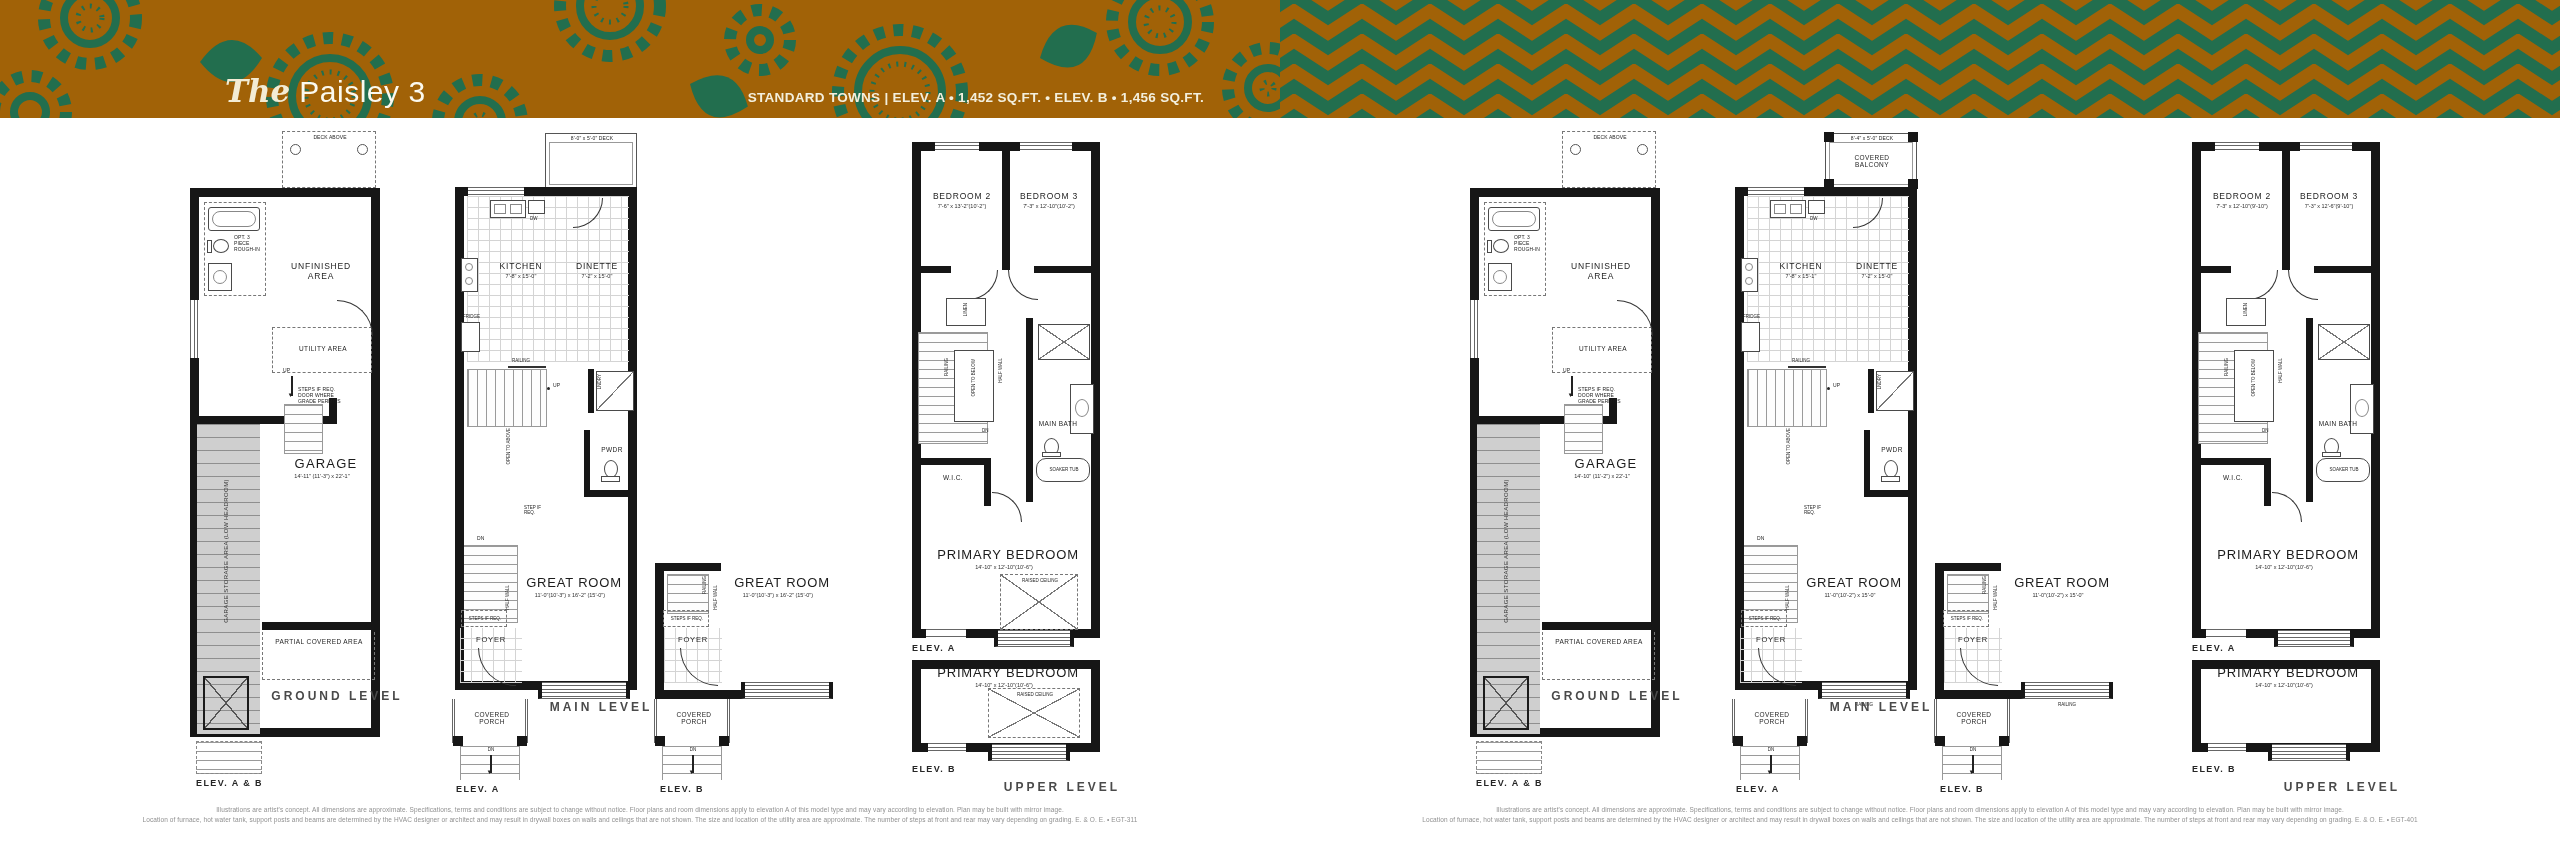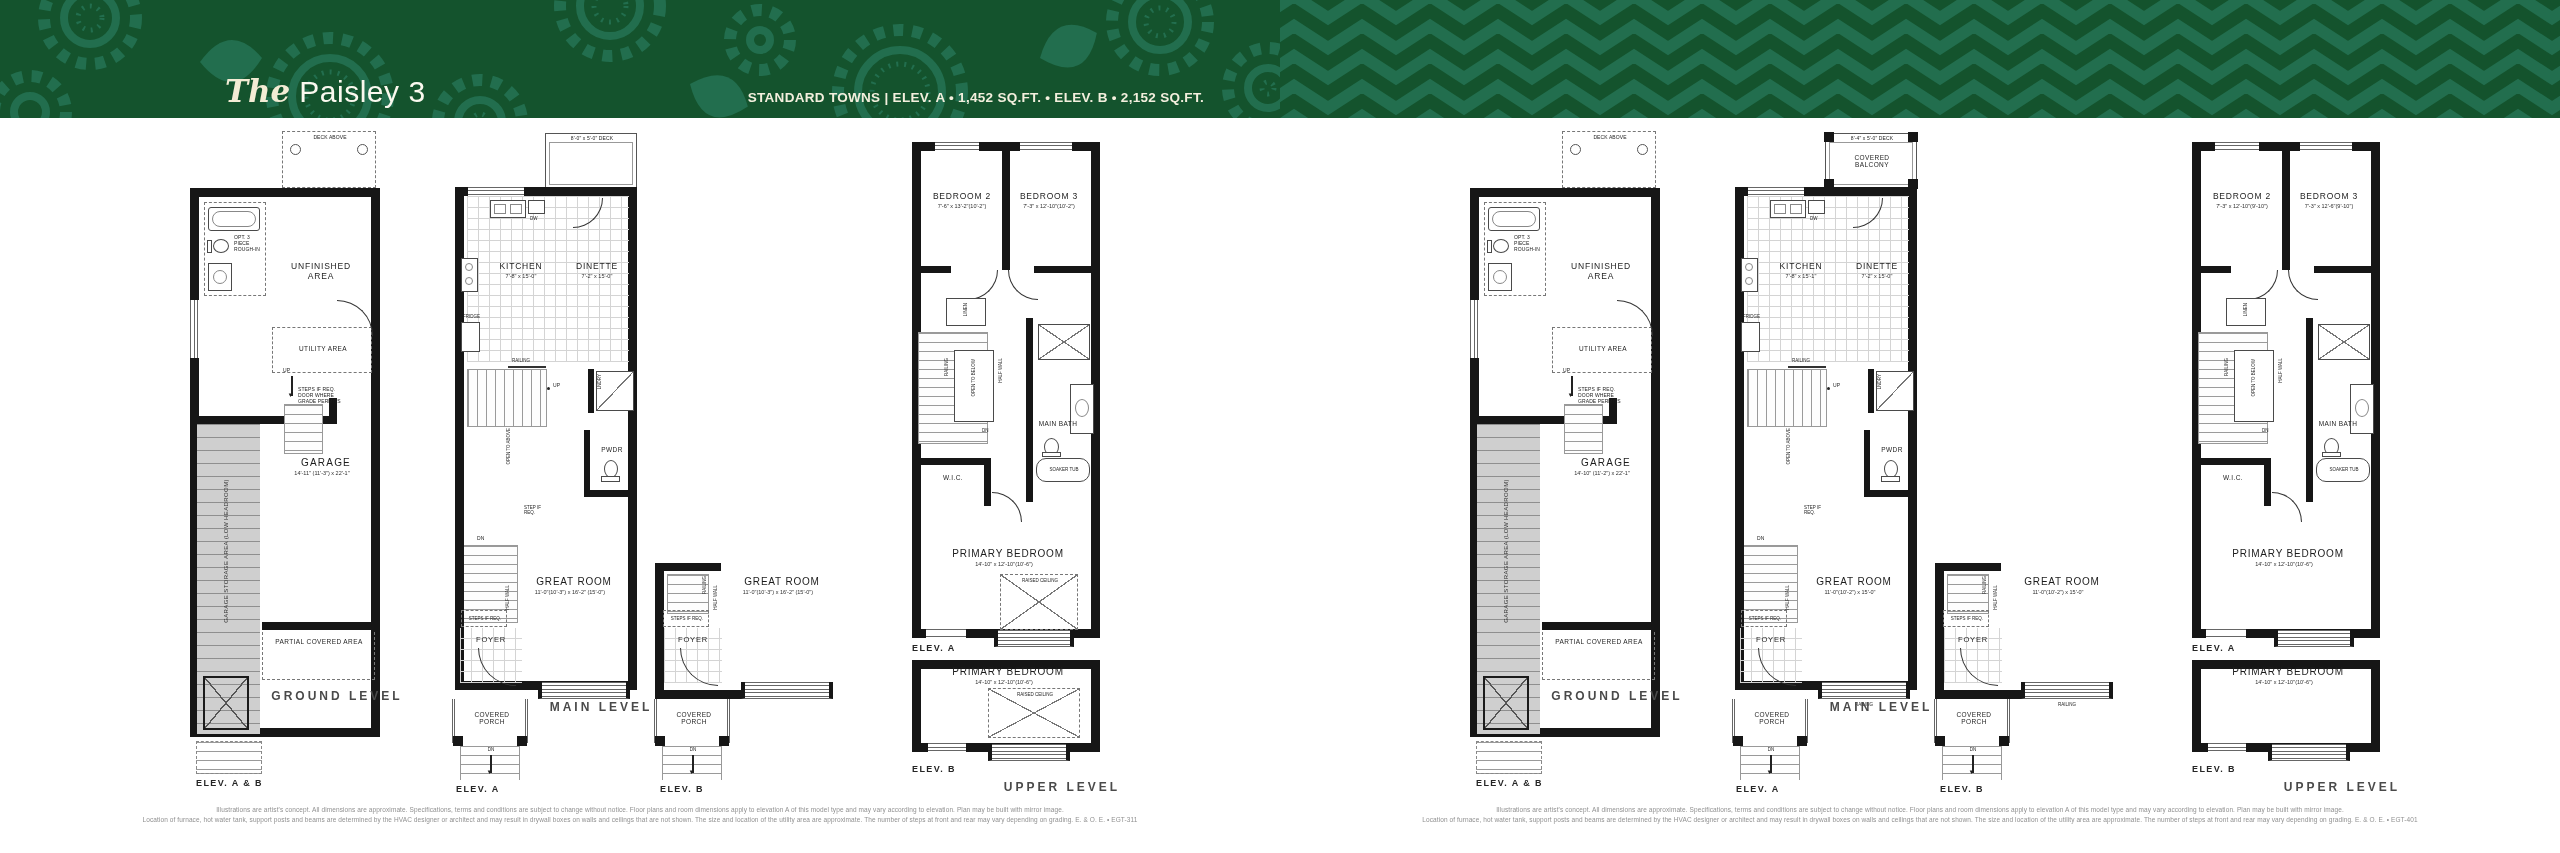--- a/index.html
+++ b/index.html
@@ -1,19 +1,19 @@
 <!DOCTYPE html>
 <html><head>
 <meta charset="utf-8">
 <style>
   html,body{margin:0;padding:0;background:#fff;font-family:"Liberation Sans",sans-serif;}
   #page{position:relative;width:2560px;height:853px;background:#fff;overflow:hidden;}
   
   .header{position:absolute;top:0;left:0;width:2560px;height:118px;display:flex;}
-  .hhalf{position:relative;width:1280px;height:118px;overflow:hidden;background:#14532d;}
+  .hhalf{position:relative;width:1280px;height:118px;overflow:hidden;background:#a16207;}
   .hhalf svg{position:absolute;inset:0;}
   .title-row{position:absolute;left:0;right:0;bottom:9px;display:flex;align-items:baseline;justify-content:space-between;padding:0 76px 0 225px;}
   .the{font-family:"DejaVu Serif",serif;font-style:italic;font-weight:600;font-size:31px;color:#f3ecd4;margin-right:9px;}
   .tname{font-weight:300;font-size:30px;color:#fbf9ef;letter-spacing:.5px;}
   .subtitle{font-weight:700;font-size:13.5px;color:#f3efdd;letter-spacing:.3px;white-space:nowrap;}
   
   .panel{position:absolute;top:0;left:0;width:1280px;height:853px;}
   .variant-chevron{left:1280px;}
   .grp{position:absolute;inset:0;}
   .a{position:absolute;}
@@ -30,21 +30,21 @@
   .winv{position:absolute;background:#fff;background-image:repeating-linear-gradient(90deg,#666 0 1px,transparent 1px 3.5px);}
   .bay{border-left:4px solid #161616;border-right:4px solid #161616;border-bottom:1px solid #666;box-sizing:border-box;}
   .xbox{position:absolute;border:2px solid #1a1a1a;box-sizing:border-box;background-image:linear-gradient(to top right,transparent calc(50% - .7px),#555 calc(50% - .7px),#555 calc(50% + .7px),transparent calc(50% + .7px)),linear-gradient(to bottom right,transparent calc(50% - .7px),#555 calc(50% - .7px),#555 calc(50% + .7px),transparent calc(50% + .7px));}
   .xdash{background-image:linear-gradient(to top right,transparent calc(50% - .6px),#777 calc(50% - .6px),#777 calc(50% + .6px),transparent calc(50% + .6px)),linear-gradient(to bottom right,transparent calc(50% - .6px),#777 calc(50% - .6px),#777 calc(50% + .6px),transparent calc(50% + .6px));}
   .arc-bl{position:absolute;border-left:1.5px solid #333;border-bottom:1.5px solid #333;border-bottom-left-radius:100%;box-sizing:border-box;}
   .arc-br{position:absolute;border-right:1.5px solid #333;border-bottom:1.5px solid #333;border-bottom-right-radius:100%;box-sizing:border-box;}
   .arc-tr{position:absolute;border-right:1.5px solid #333;border-top:1.5px solid #333;border-top-right-radius:100%;box-sizing:border-box;}
   .lbl{position:absolute;color:#1d1d1d;text-align:center;letter-spacing:.4px;white-space:nowrap;line-height:1.15;}
   .c{transform:translateX(-50%);}
   .rm{display:block;font-size:8.5px;letter-spacing:.8px;color:#1c1c1c;}
-  .rm.big{font-size:10px;margin-left:8px;}
+  .rm.big{font-size:13px;margin-left:8px;}
   .dim{display:block;font-size:5.5px;letter-spacing:0;color:#2e2e2e;margin-top:1px;white-space:nowrap;}
   .t6{font-size:6.5px;} .t5{font-size:5px;letter-spacing:.1px;} .t4{font-size:4.5px;letter-spacing:0;}
   .wrap{white-space:normal;}
   .vtext{writing-mode:vertical-rl;transform:rotate(180deg);white-space:nowrap;position:absolute;color:#333;}
   .level-lbl{position:absolute;font-weight:600;font-size:12px;letter-spacing:3px;color:#4a4a4a;white-space:nowrap;}
   .elev-lbl{position:absolute;font-weight:700;font-size:9px;letter-spacing:1.4px;color:#262626;white-space:nowrap;}
   .disc{position:absolute;font-size:6.5px;color:#909090;text-align:center;width:1240px;letter-spacing:.1px;white-space:nowrap;}
   .pcirc{position:absolute;width:9px;height:9px;border:1.5px solid #555;border-radius:50%;}
   .post{position:absolute;width:10px;height:10px;background:#161616;}
   .porch{position:absolute;border-left:3px double #666;border-right:3px double #666;box-sizing:border-box;}
@@ -87,21 +87,21 @@
           <circle cx="760" cy="40" r="30" fill="none" stroke="#226e4e" stroke-width="12" stroke-dasharray="10 9"></circle>
           <circle cx="760" cy="40" r="10" fill="none" stroke="#226e4e" stroke-width="8"></circle>
           <path d="M200 62 q30 -42 62 -4 q-28 46 -62 4 z" fill="#226e4e" transform="rotate(0 200 62)"></path>
           <path d="M690 84 q30 -42 62 -4 q-28 46 -62 4 z" fill="#226e4e" transform="rotate(25 690 84)"></path>
           <path d="M1040 58 q30 -42 62 -4 q-28 46 -62 4 z" fill="#226e4e" transform="rotate(-20 1040 58)"></path>
         </svg>
       <div class="title-row">
         <div>
           <span class="the">The</span><span class="tname">Paisley 3</span>
         </div>
-        <div class="subtitle">STANDARD TOWNS | ELEV. A • 1,452 SQ.FT. • ELEV. B • 2,152 SQ.FT.</div>
+        <div class="subtitle">STANDARD TOWNS | ELEV. A • 1,452 SQ.FT. • ELEV. B • 1,456 SQ.FT.</div>
       </div>
     </div>
     <div class="hhalf">
       <svg id="pat-chevron" width="1280" height="118">
           <path d="M-20 18L14 -4L48 18L82 -4L116 18L150 -4L184 18L218 -4L252 18L286 -4L320 18L354 -4L388 18L422 -4L456 18L490 -4L524 18L558 -4L592 18L626 -4L660 18L694 -4L728 18L762 -4L796 18L830 -4L864 18L898 -4L932 18L966 -4L1000 18L1034 -4L1068 18L1102 -4L1136 18L1170 -4L1204 18L1238 -4L1272 18L1306 -4" fill="none" stroke="#226e4e" stroke-width="12"></path>
           <path d="M-20 48L14 26L48 48L82 26L116 48L150 26L184 48L218 26L252 48L286 26L320 48L354 26L388 48L422 26L456 48L490 26L524 48L558 26L592 48L626 26L660 48L694 26L728 48L762 26L796 48L830 26L864 48L898 26L932 48L966 26L1000 48L1034 26L1068 48L1102 26L1136 48L1170 26L1204 48L1238 26L1272 48L1306 26" fill="none" stroke="#226e4e" stroke-width="12"></path>
           <path d="M-20 78L14 56L48 78L82 56L116 78L150 56L184 78L218 56L252 78L286 56L320 78L354 56L388 78L422 56L456 78L490 56L524 78L558 56L592 78L626 56L660 78L694 56L728 78L762 56L796 78L830 56L864 78L898 56L932 78L966 56L1000 78L1034 56L1068 78L1102 56L1136 78L1170 56L1204 78L1238 56L1272 78L1306 56" fill="none" stroke="#226e4e" stroke-width="12"></path>
           <path d="M-20 108L14 86L48 108L82 86L116 108L150 86L184 108L218 86L252 108L286 86L320 108L354 86L388 108L422 86L456 108L490 86L524 108L558 86L592 108L626 86L660 108L694 86L728 108L762 86L796 108L830 86L864 108L898 86L932 108L966 86L1000 108L1034 86L1068 108L1102 86L1136 108L1170 86L1204 108L1238 86L1272 108L1306 86" fill="none" stroke="#226e4e" stroke-width="12"></path>
           <path d="M-20 138L14 116L48 138L82 116L116 138L150 116L184 138L218 116L252 138L286 116L320 138L354 116L388 138L422 116L456 138L490 116L524 138L558 116L592 138L626 116L660 138L694 116L728 138L762 116L796 138L830 116L864 138L898 116L932 138L966 116L1000 138L1034 116L1068 138L1102 116L1136 138L1170 116L1204 138L1238 116L1272 138L1306 116" fill="none" stroke="#226e4e" stroke-width="12"></path>
           <path d="M-20 168L14 146L48 168L82 146L116 168L150 146L184 168L218 146L252 168L286 146L320 168L354 146L388 168L422 146L456 168L490 146L524 168L558 146L592 168L626 146L660 168L694 146L728 168L762 146L796 168L830 146L864 168L898 146L932 168L966 146L1000 168L1034 146L1068 168L1102 146L1136 168L1170 146L1204 168L1238 146L1272 168L1306 146" fill="none" stroke="#226e4e" stroke-width="12"></path>

